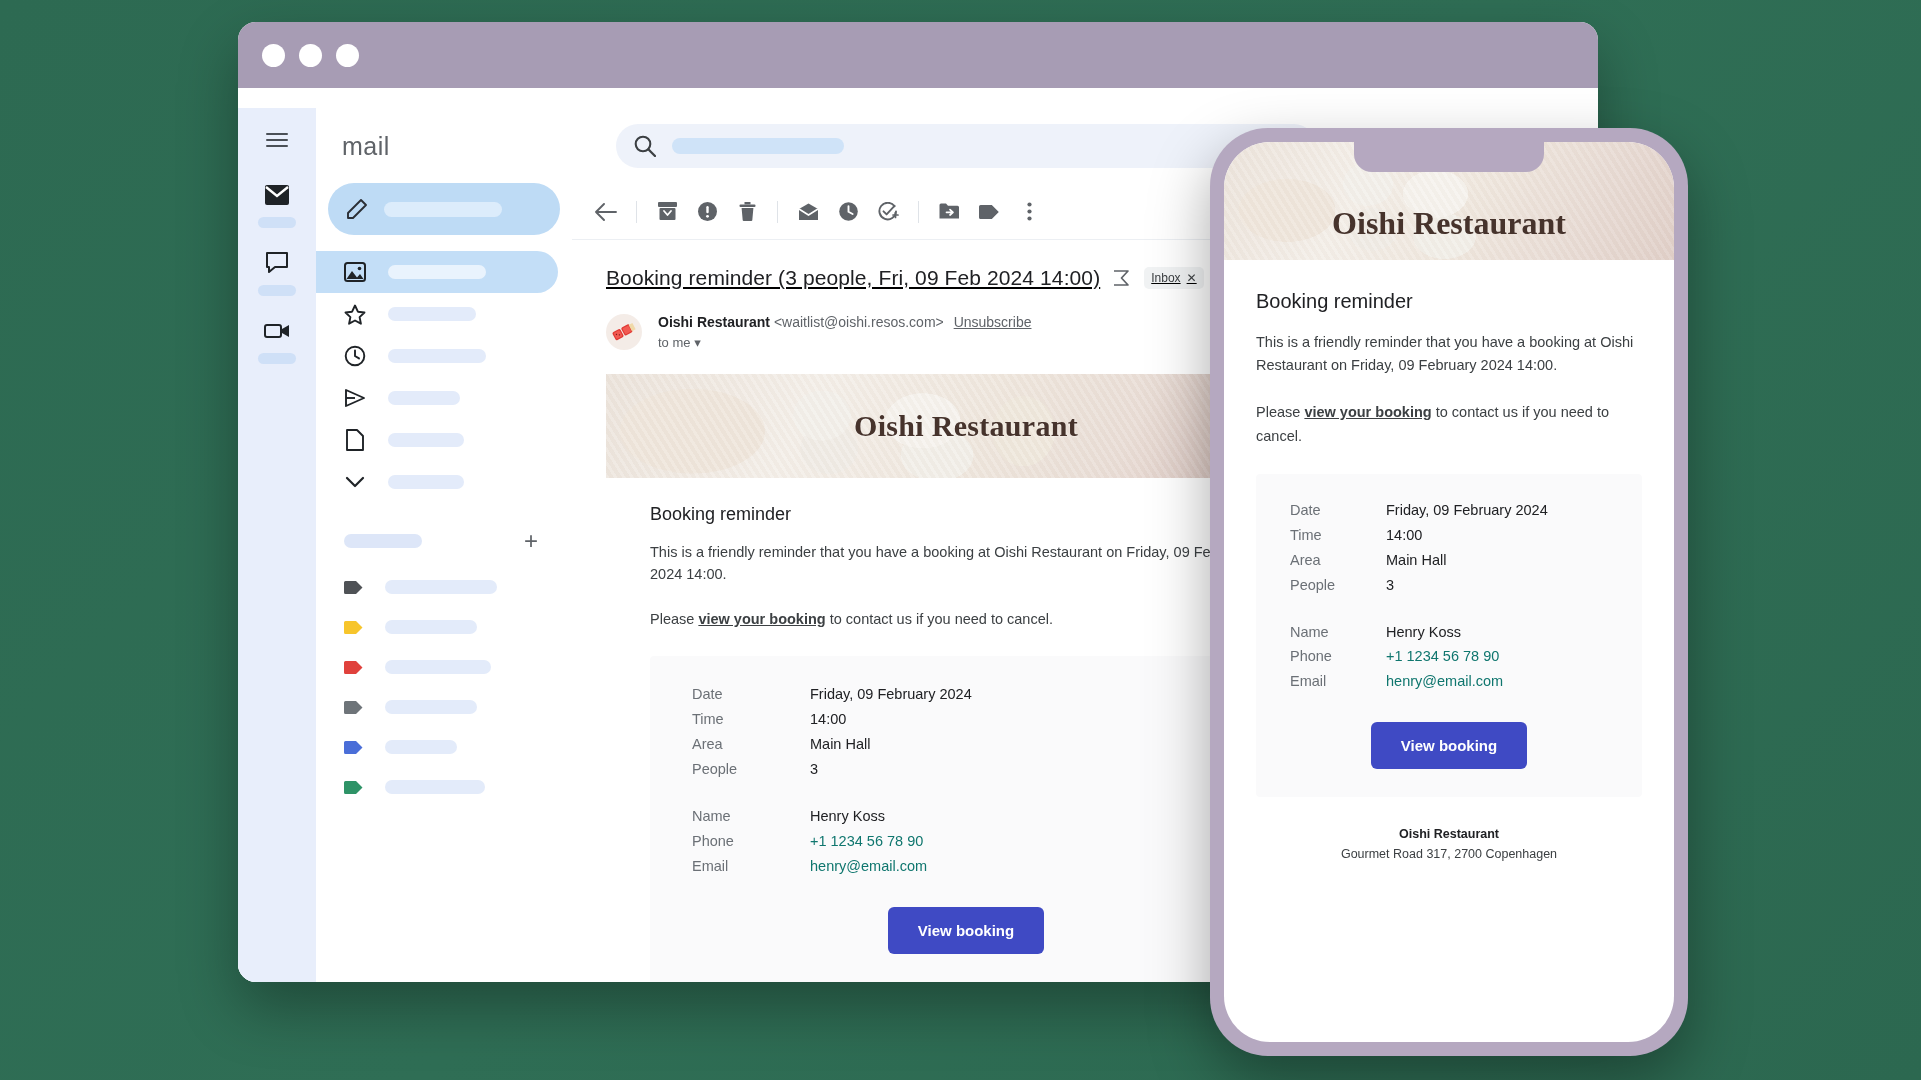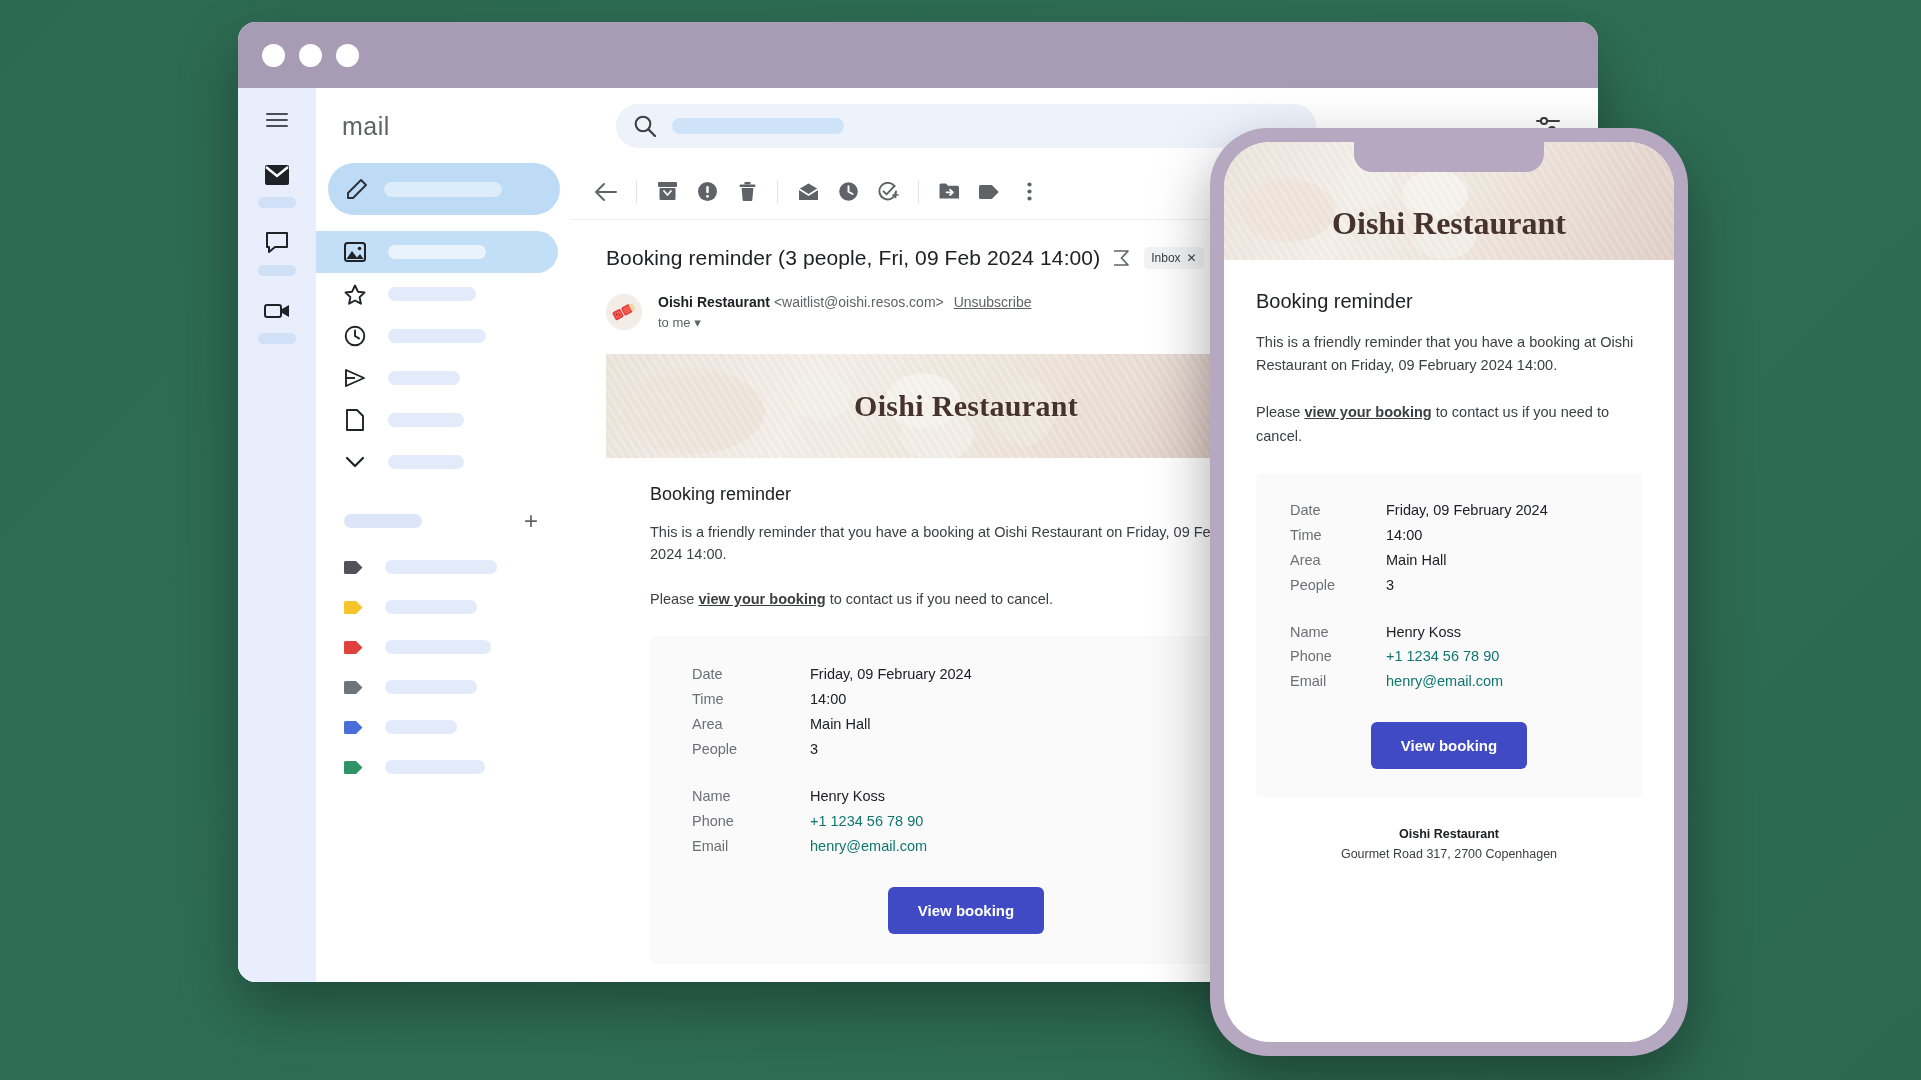--- a/index.html
+++ b/index.html
@@ -16,21 +16,21 @@
   .desktop {
     position: absolute; left: 238px; top: 22px; width: 1360px; height: 960px;
     border-radius: 18px; overflow: hidden;
     box-shadow: 0 26px 60px rgba(0,0,0,.32);
     background: #fff;
   }
   .titlebar { height: 66px; background: #a79cb4; display: flex; align-items: center;
               padding-left: 24px; gap: 14px; }
   .dot { width: 23px; height: 23px; border-radius: 50%; background: #fff; }
 
-  .dt-body { display: flex; height: 894px; background: #fff; }
+  .dt-body { display: flex; height: 894px; background: #fff; margin-top: 20px; }
 
   
   .rail { width: 78px; background: #e8eefb; padding-top: 18px;
           display: flex; flex-direction: column; align-items: center; }
   .rail .hamb { margin: 6px 0 34px 0; }
   .rail-item { display: flex; flex-direction: column; align-items: center; margin-bottom: 22px; }
   .rail-ic { width: 26px; height: 26px; display: flex; align-items: center; justify-content: center; }
   .rail-ph { width: 38px; height: 11px; margin-top: 9px; background: #cfe0f7; border-radius: 6px; }
 
   
@@ -55,21 +55,21 @@
   .topbar { height: 76px; display: flex; align-items: center; padding: 0 34px; gap: 0; }
   .search { flex: 1; max-width: 700px; height: 44px; border-radius: 22px; background: #eef2fa;
             display: flex; align-items: center; padding: 0 18px; gap: 16px; margin-left: 10px; }
   .search-ph { width: 172px; height: 16px; border-radius: 8px; background: #cfe3f8; }
   .toolbar { height: 56px; display: flex; align-items: center; gap: 0; padding-left: 14px;
              border-bottom: 1px solid #eceff3; }
   .tb-btn { width: 40px; height: 40px; display: flex; align-items: center; justify-content: center;
             border-radius: 50%; }
   .tb-sep { width: 1px; height: 22px; background: #dfe3e8; margin: 0 10px; }
 
-  .subject { display: flex; align-items: center; gap: 12px; padding: 26px 0 10px 34px; }
+  .subject { display: flex; align-items: center; gap: 12px; padding: 26px 0 10px 34px; text-decoration: underline; }
   .subject-text { font-size: 21px; color: #202124; letter-spacing: .1px; white-space: nowrap; }
   .badge { display: inline-flex; align-items: center; gap: 6px; font-size: 12px; color: #3c4043;
            background: #f1f3f4; border-radius: 5px; padding: 4px 7px; white-space: nowrap; text-align: center; }
   .badge.blue { background: #d3e3fd; color: #1f1f1f; }
 
   .sender { display: flex; gap: 16px; padding: 14px 0 6px 34px; align-items: flex-start; }
   .avatar { width: 36px; height: 36px; border-radius: 50%; background: #f4ece7; flex: none;
             display: flex; align-items: center; justify-content: center; }
   .sender-line1 { font-size: 14px; color: #5f6368; white-space: nowrap; }
   .sender-name { font-weight: bold; color: #202124; font-size: 14px; }

